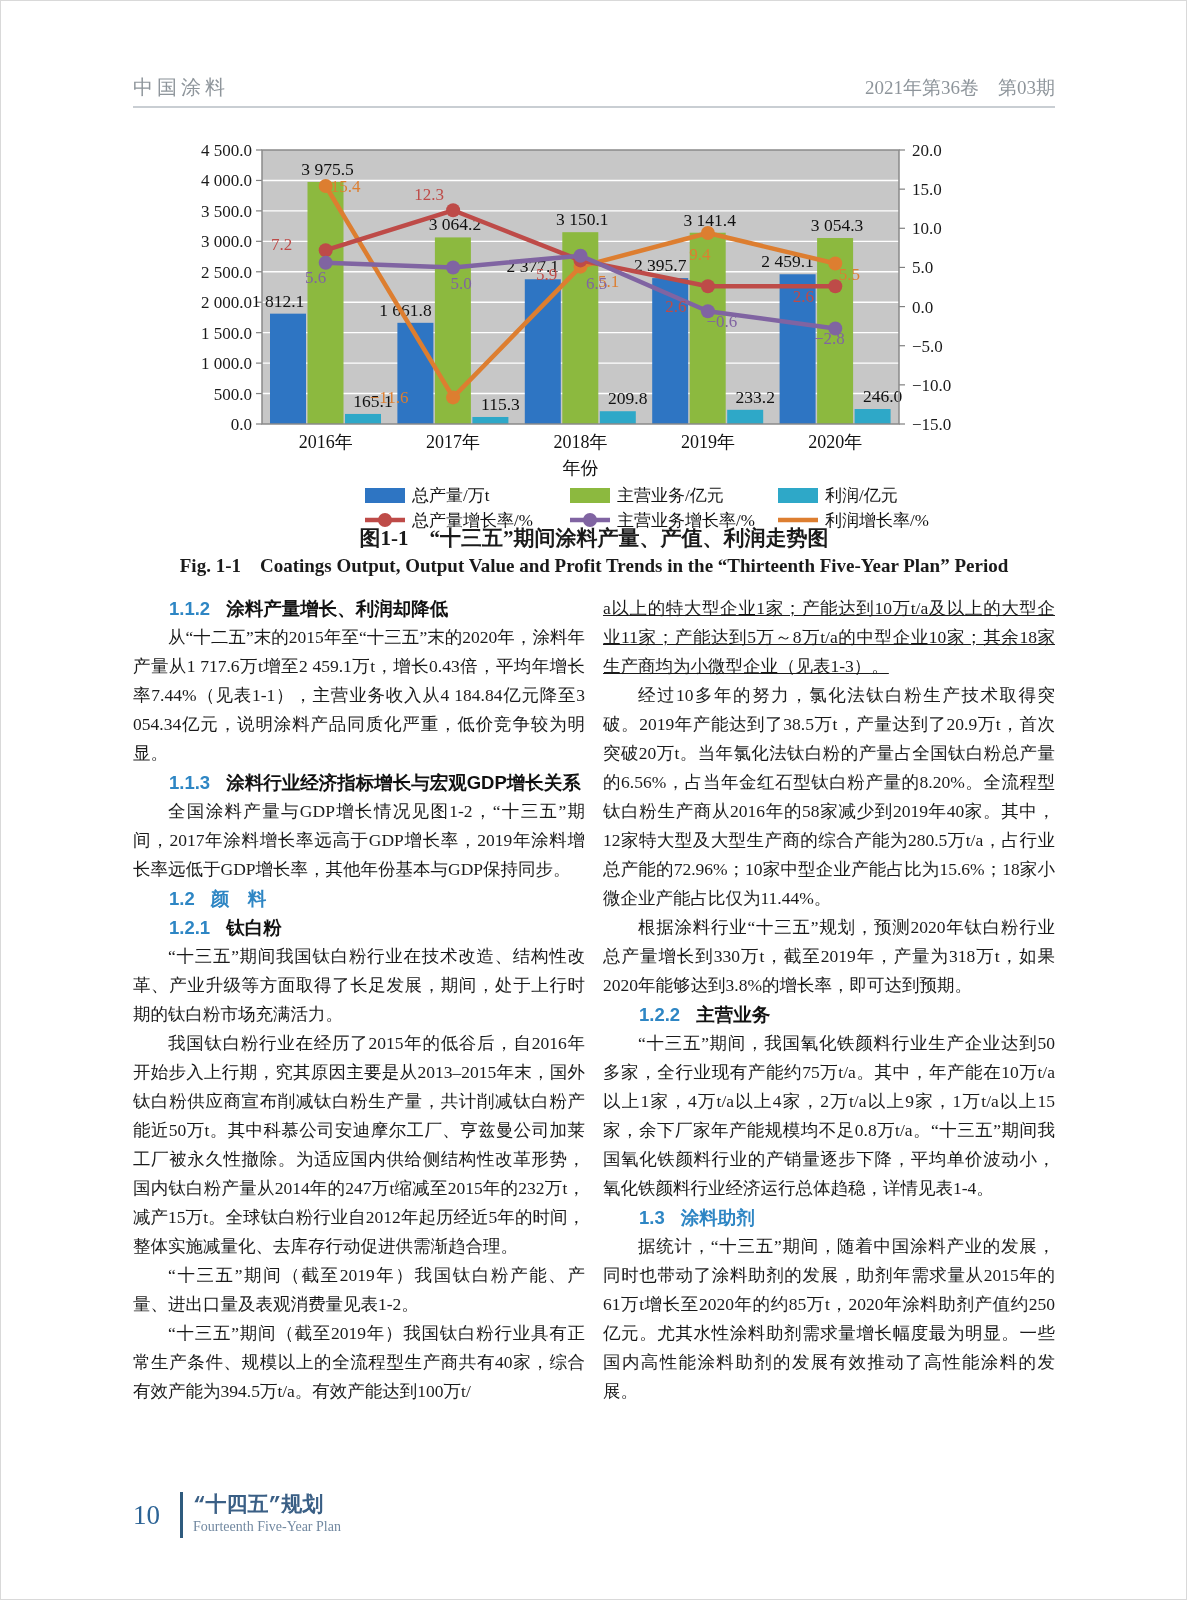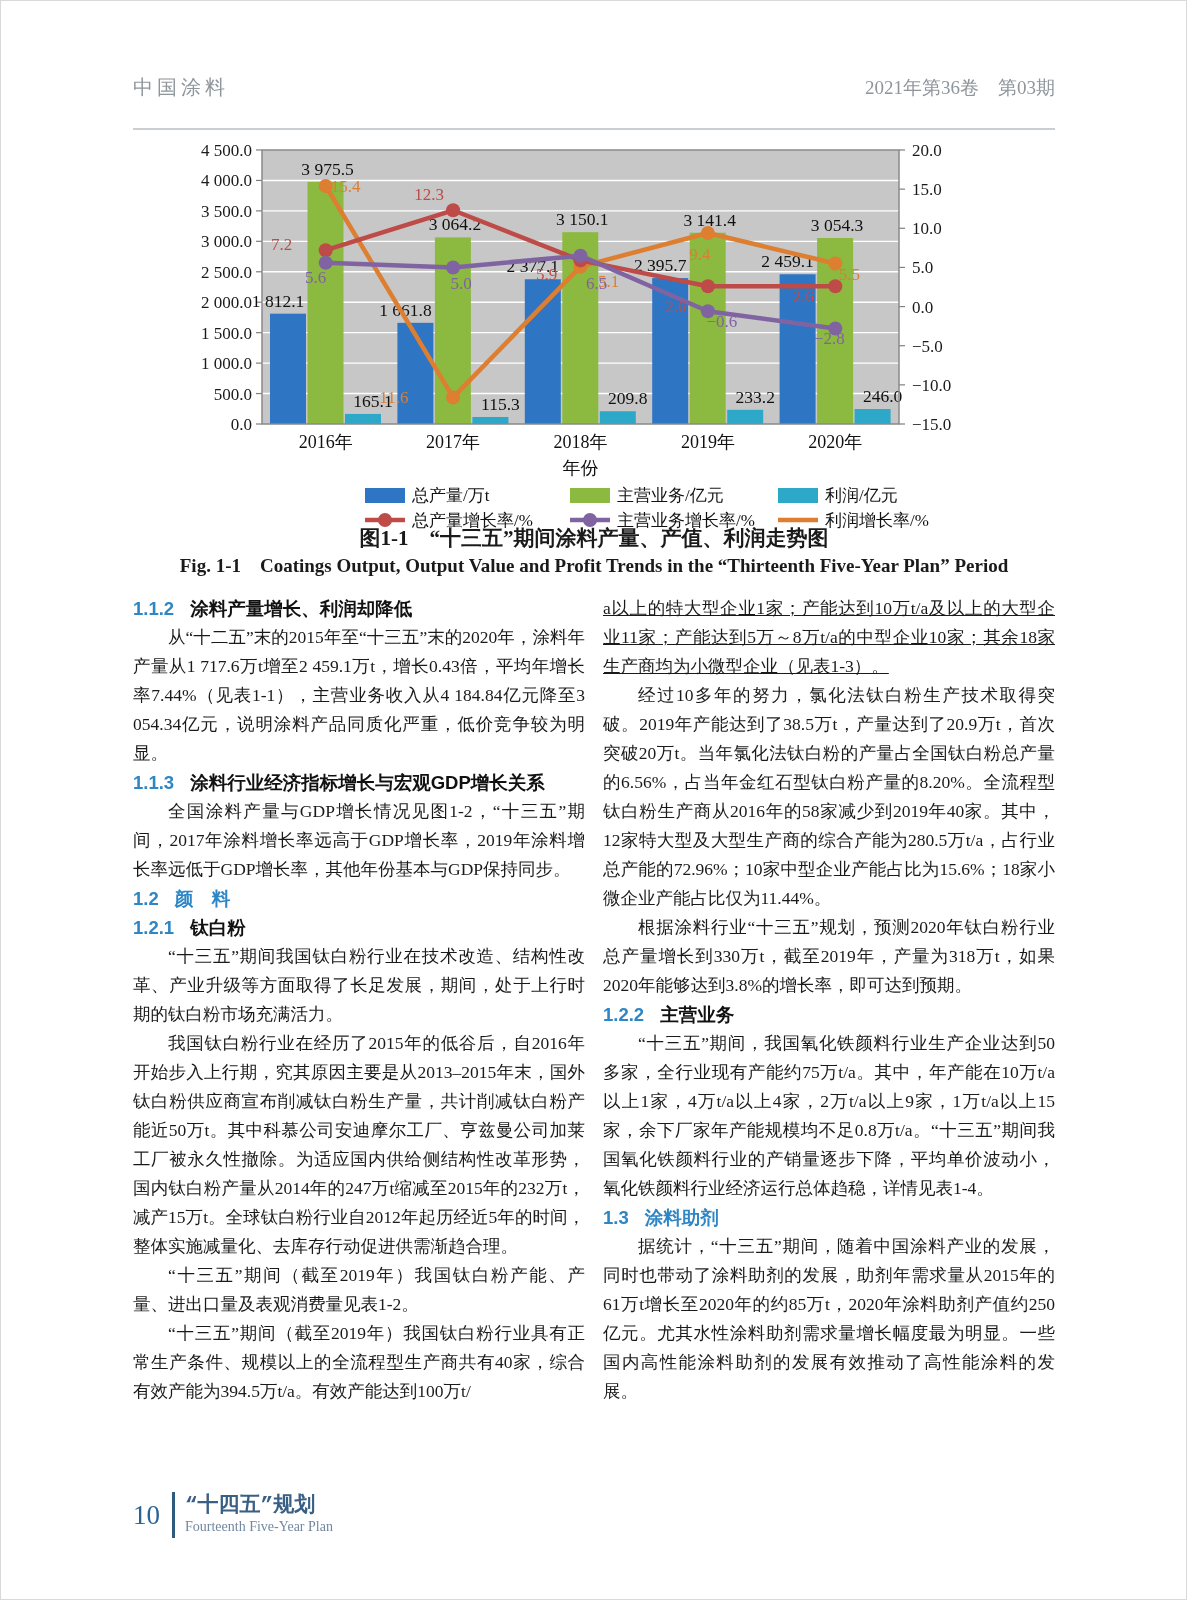--- a/index.html
+++ b/index.html
@@ -3,47 +3,47 @@
 <meta charset="utf-8">
 <style>
   html,body{margin:0;padding:0;}
   body{width:1187px;height:1600px;background:#ffffff;position:relative;
        font-family:"Liberation Serif","DejaVu Serif",serif;color:#1a1a1a;}
   .page-frame{position:absolute;inset:0;border:1px solid #d9d9d9;box-sizing:border-box;}
 
   
   .hdr{position:absolute;left:133px;top:74px;width:922px;display:flex;
        justify-content:space-between;align-items:flex-end;
-       border-bottom:2px solid #c9ced3;padding-bottom:27px;}
+       border-bottom:2px solid #c9ced3;padding-bottom:5px;}
   .hdr .journal{font-size:20px;color:#8e959b;letter-spacing:4px;}
   .hdr .issue{font-size:19px;color:#8e959b;}
 
   
   .chart-wrap{position:absolute;left:133px;top:134px;width:922px;}
   .chart-wrap svg{display:block;margin-left:29px;}
 
   .cap-cn{position:absolute;left:133px;top:524px;width:922px;text-align:center;
           font-size:21px;font-weight:bold;}
   .cap-en{position:absolute;left:133px;top:553px;width:922px;text-align:center;
           font-size:19px;font-weight:bold;}
 
   
   .bodytext{position:absolute;left:133px;top:594px;width:922px;display:flex;gap:18px;}
   .col{width:452px;}
   .col p{margin:0;font-size:17.5px;line-height:29px;text-align:justify;text-indent:2em;}
   .col p.noindent{text-indent:0;text-decoration:underline;}
   .h2,.h3{font-family:"Liberation Sans","DejaVu Sans",sans-serif;
           font-size:18.5px;font-weight:bold;line-height:29px;margin:0;}
-  .h2 .num,.h3 .num{color:#2e86c4;margin-right:16px;}
+  .h2 .num,.h3 .num{color:#2e86c4;margin-right:16px;margin-left:36px;}
   .h3 .ttl{color:#111111;}
   .h2 .ttl{color:#2e86c4;margin-top:20px;}
 
   
   .ftr{position:absolute;left:133px;top:1492px;display:flex;align-items:center;}
-  .ftr .pageno{font-size:27px;color:#2c6395;margin-right:12px;}
+  .ftr .pageno{font-size:27px;color:#2c6395;margin-right:20px;}
   .ftr .bar{width:3px;height:46px;background:#2f5b7e;margin-right:10px;}
   .ftr .plan-cn{font-family:Liberation Mono, monospace;
                 font-size:21px;font-weight:bold;color:#3a5f85;line-height:24px;}
   .ftr .plan-en{font-size:14px;color:#7188a0;line-height:18px;}
 </style>
 </head>
 <body>
 
 <div class="page-frame"></div>
 

